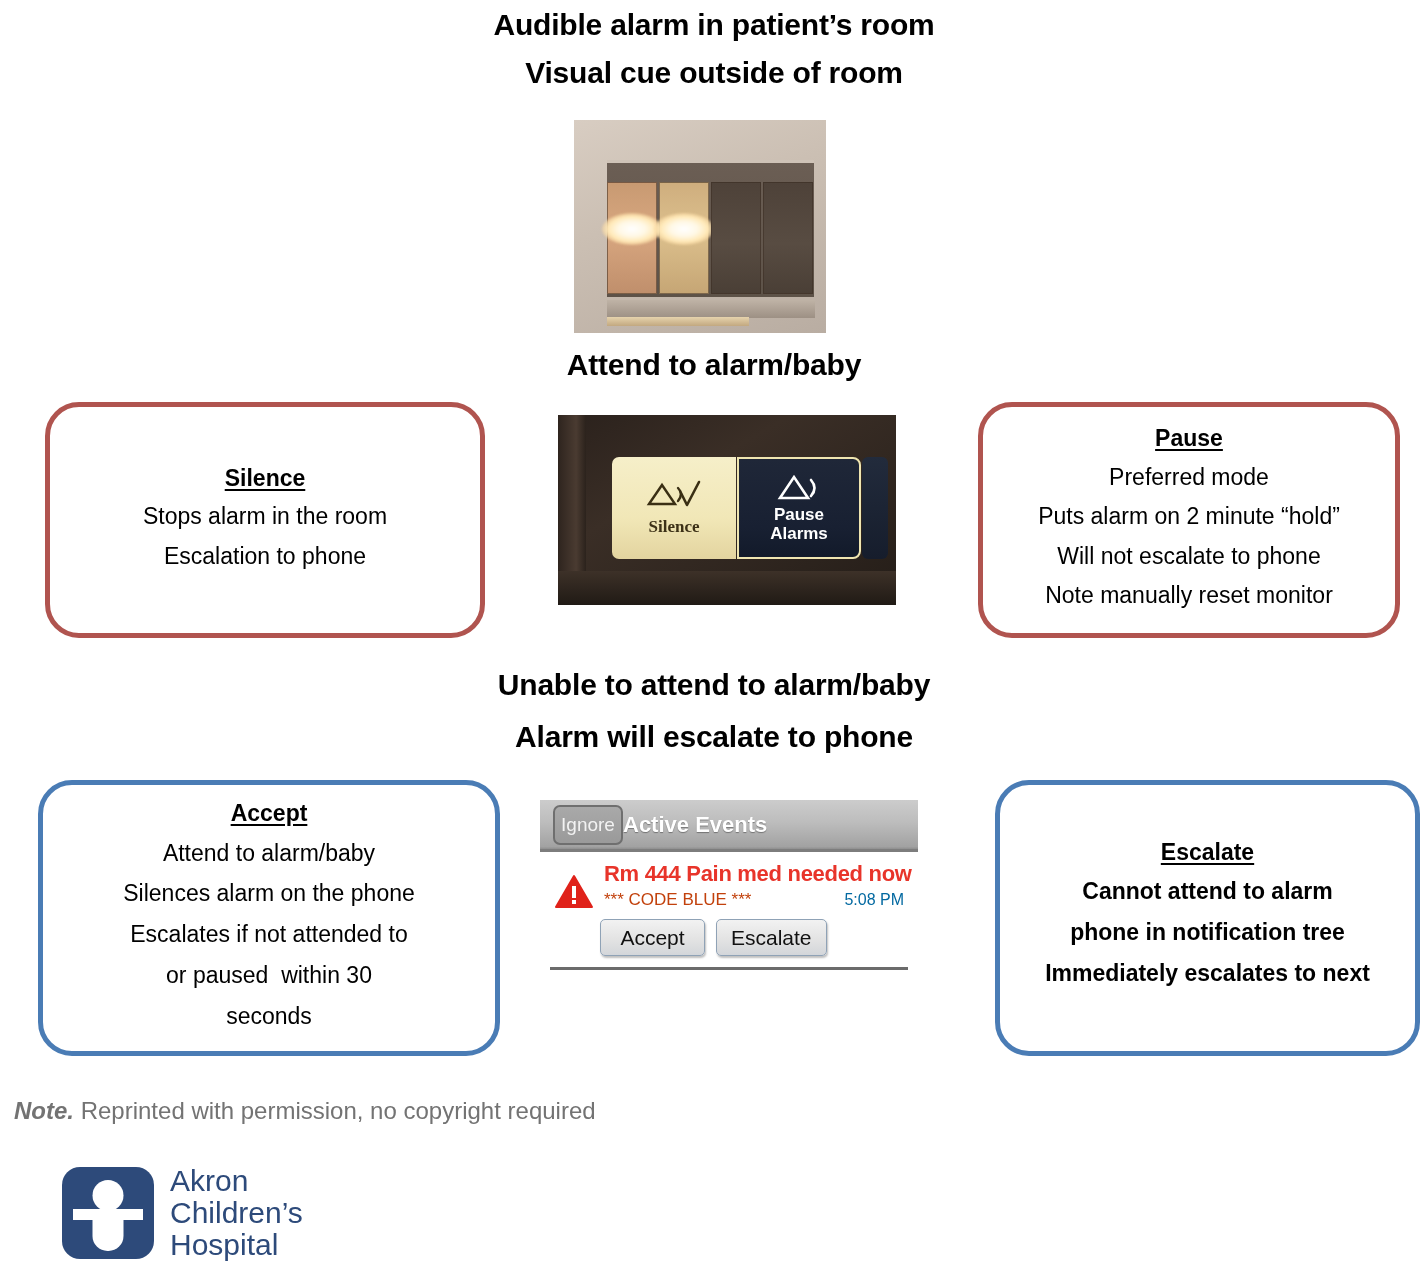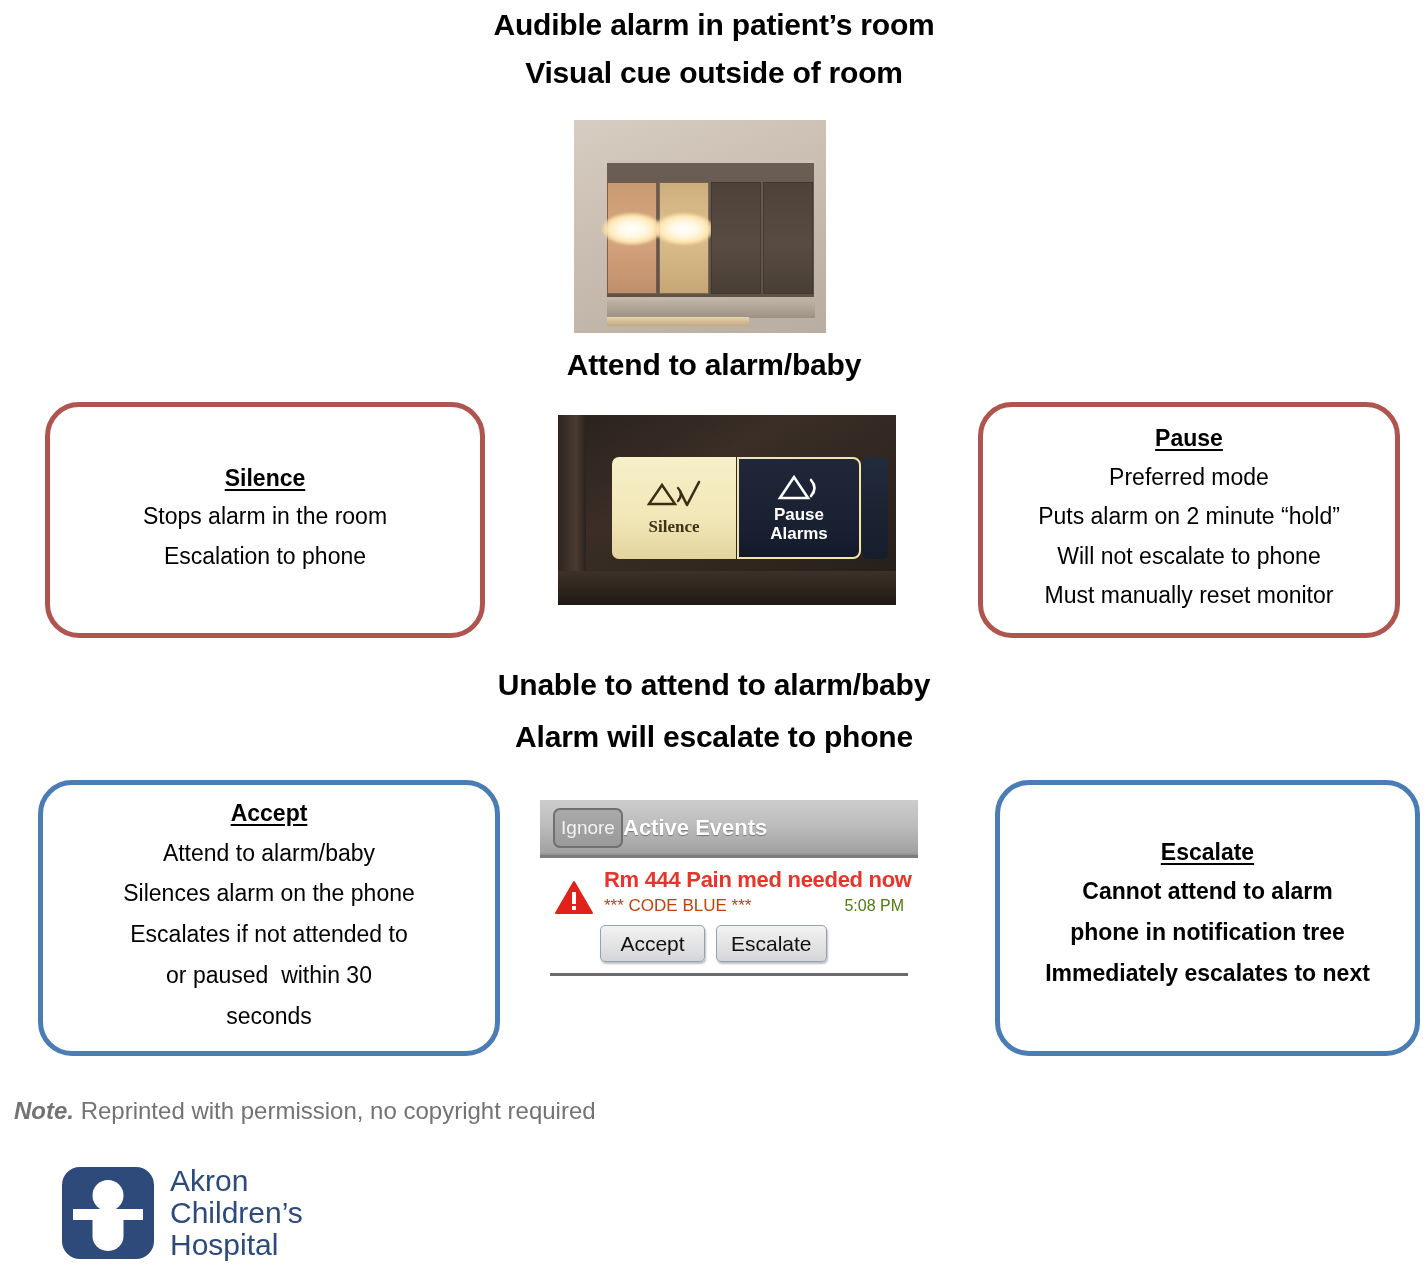--- a/index.html
+++ b/index.html
@@ -177,21 +177,21 @@
   #photo-phone {
     position: absolute;
     left: 540px; top: 800px;
     width: 378px; height: 200px;
     background: #ffffff;
     font-family: "Liberation Sans", sans-serif;
     overflow: hidden;
   }
   #photo-phone .ph-header {
     position: relative;
-    height: 58px;
+    height: 52px;
     background: linear-gradient(180deg, #cccccc 0%, #bdbdbd 45%, #a2a2a2 95%, #8f8f8f 100%);
     border-bottom: 3px solid #7d7d7d;
     display: flex; align-items: center;
   }
   #photo-phone .ignore-btn {
     margin-left: 13px;
     width: 70px; height: 40px;
     background: linear-gradient(180deg, #a9a9a9 0%, #9a9a9a 100%);
     border: 2px solid #6f6f6f;
     border-radius: 7px;
@@ -223,21 +223,21 @@
     margin-top: 3px;
     display: flex; align-items: baseline;
     padding-right: 14px;
   }
   #photo-phone .alert-sub {
     color: #c2410c;
     font-size: 17px;
     flex: 1;
   }
   #photo-phone .alert-time {
-    color: #4d7c0f;
+    color: #0369a1;
     font-size: 16px;
   }
   #photo-phone .ph-buttons {
     margin-left: 60px;
     margin-top: 9px;
     display: flex; gap: 11px;
   }
   #photo-phone .ph-btn {
     height: 37px;
     padding: 0 14px;
@@ -361,21 +361,21 @@
   </div>
   <div class="btn-edge"></div>
   <div class="frame-b"></div>
 </div>
 
 <div class="box red" id="box-pause">
   <div class="title">Pause</div>
   <div class="line">Preferred mode</div>
   <div class="line">Puts alarm on 2 minute “hold”</div>
   <div class="line">Will not escalate to phone</div>
-  <div class="line">Must manually reset monitor</div>
+  <div class="line">Note manually reset monitor</div>
 </div>
 
 <div class="heading" id="h-unable">Unable to attend to alarm/baby</div>
 <div class="heading" id="h-escphone">Alarm will escalate to phone</div>
 
 <div class="box blue" id="box-accept">
   <div class="title">Accept</div>
   <div class="line">Attend to alarm/baby</div>
   <div class="line">Silences alarm on the phone</div>
   <div class="line">Escalates if not attended to</div>

